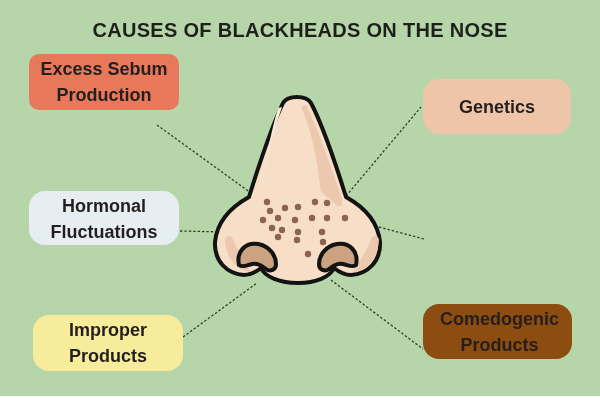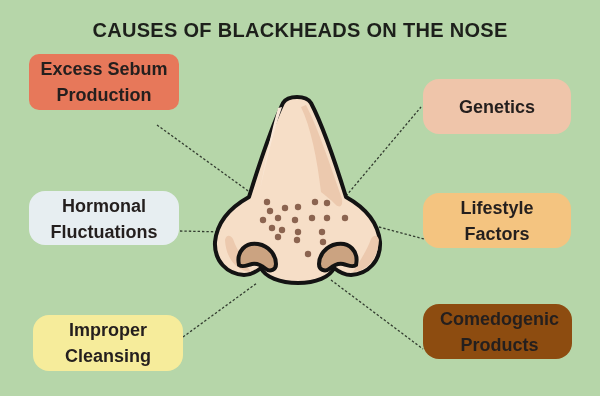--- a/index.html
+++ b/index.html
@@ -130,25 +130,22 @@
     </g>
   </svg>
 
   <div class="cause-box b1" style="background: rgb(231, 120, 90);">
     <span>Excess Sebum Production</span>
   </div>
   <div class="cause-box b2" style="background: rgb(231, 238, 241);">
     <span>Hormonal Fluctuations</span>
   </div>
   <div class="cause-box b3" style="background: rgb(246, 236, 155);">
-    <span>Improper Cleansing</span>
+    <span>Improper Products</span>
   </div>
   <div class="cause-box b4" style="background: rgb(239, 197, 170);">
     <span>Genetics</span>
-  </div>
-  <div class="cause-box b5" style="background: rgb(244, 196, 128);">
-    <span>Lifestyle Factors</span>
   </div>
   <div class="cause-box b6" style="background: rgb(141, 76, 16);">
     <span>Comedogenic Products</span>
   </div>
 
 </div>
 
 </body></html>

